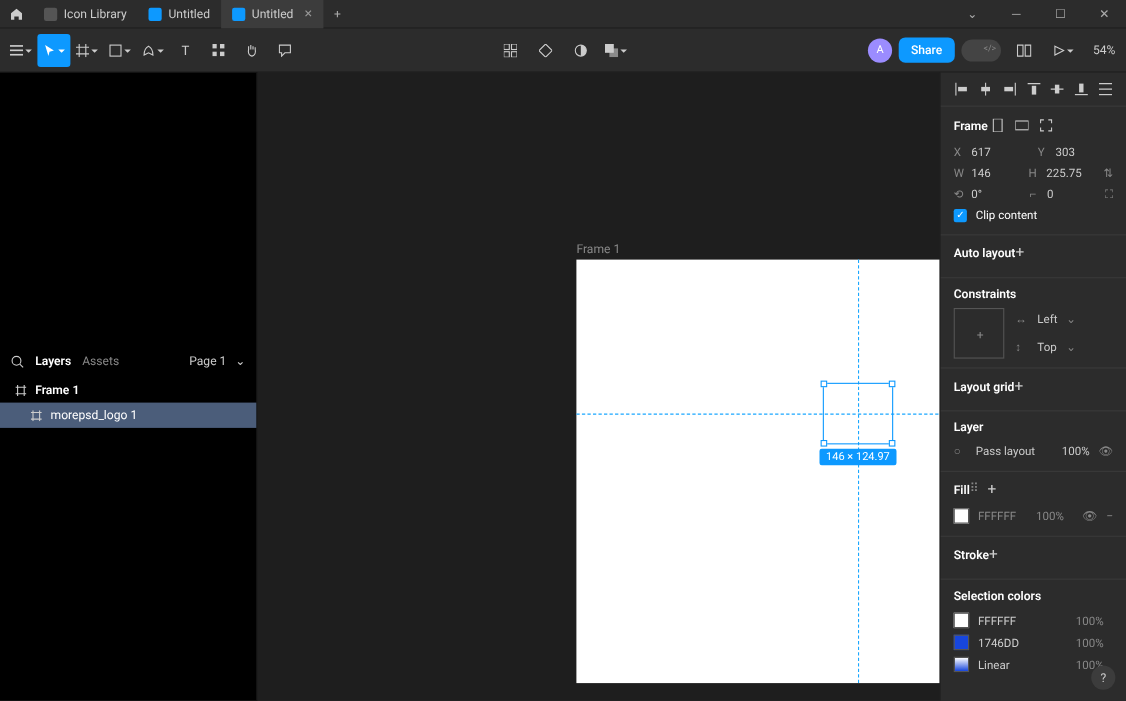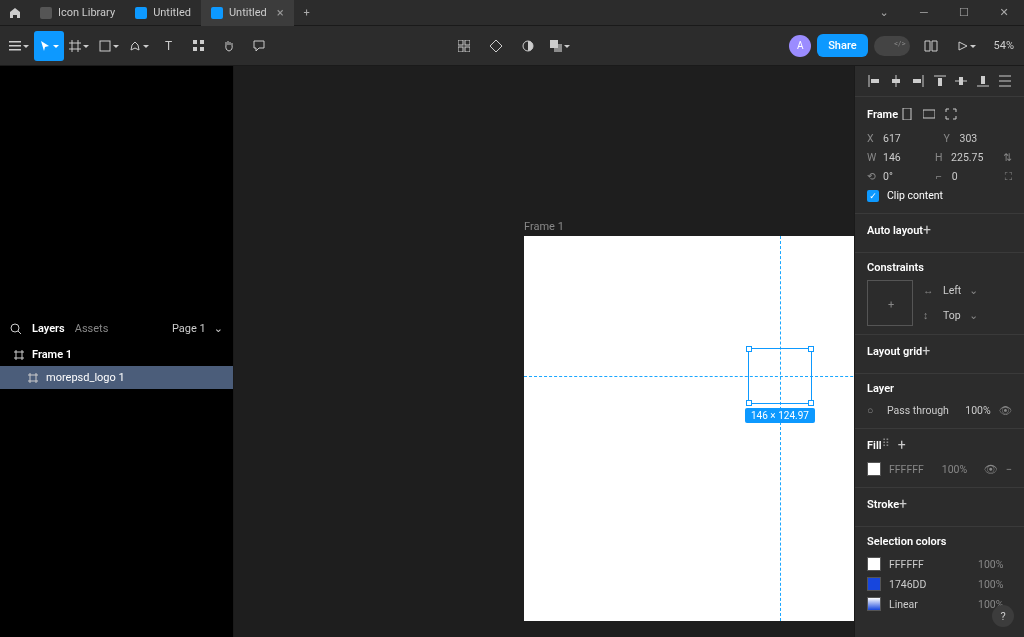--- a/index.html
+++ b/index.html
@@ -416,21 +416,21 @@
           <span class="addbtn">+</span>
         </div>
       </div>
 
       <div class="section">
         <div class="section-head">
           <span class="section-title">Layer</span>
         </div>
         <div class="prop-row">
           <span class="prop-label">○</span>
-          <span class="prop-val">Pass through</span>
+          <span class="prop-val">Pass layout</span>
           <span style="color:#ccc">100%</span>
           <span style="color:#888">👁</span>
         </div>
       </div>
 
       <div class="section">
         <div class="section-head">
           <span class="section-title">Fill</span>
           <span style="display:flex;gap:8px">
             <span style="color:#888">⠿</span>

